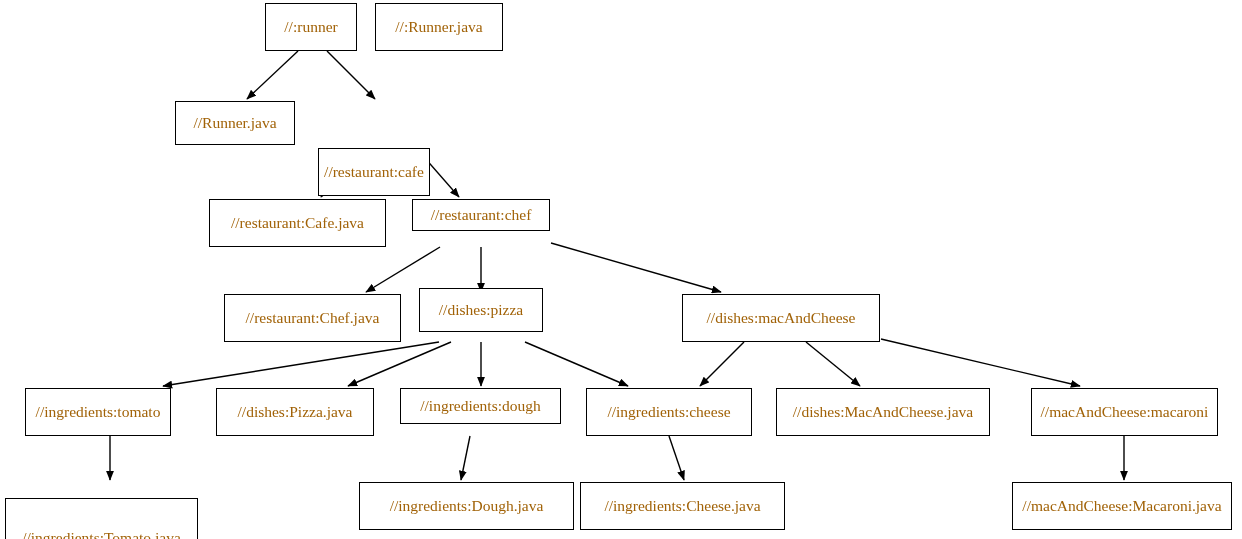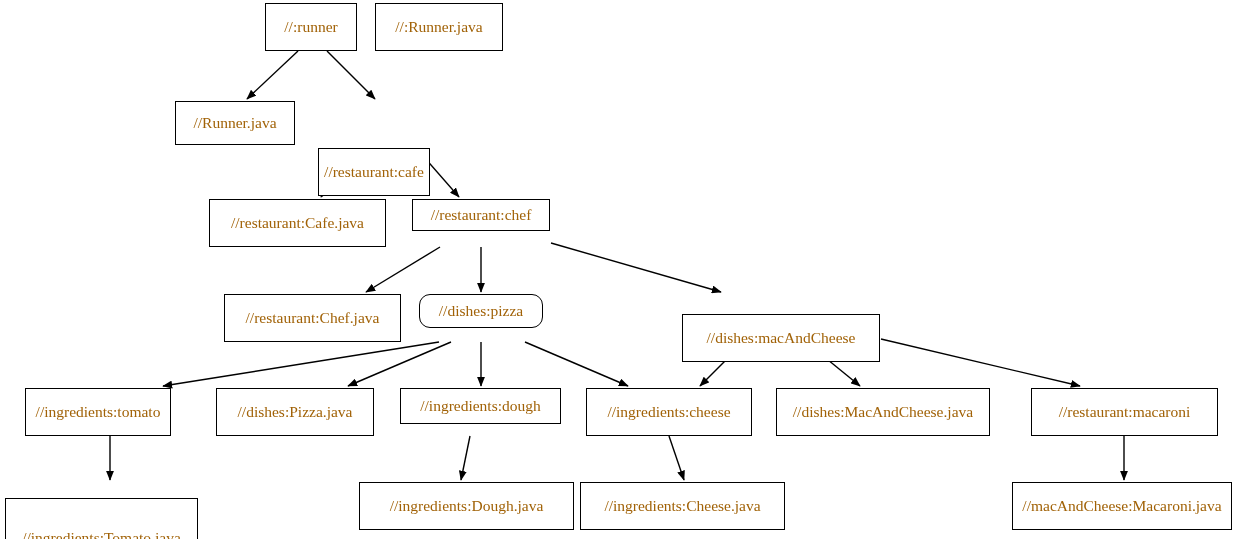--- a/index.html
+++ b/index.html
@@ -89,43 +89,43 @@
       </div>
       <div class="graph-node" style="left: 209px; top: 199px; width: 177px; height: 48px; background: rgb(255, 255, 255); border-color: rgb(0, 0, 0);">
         <span class="node-label">//restaurant:Cafe.java</span>
       </div>
       <div class="graph-node" style="left: 412px; top: 199px; width: 138px; height: 32px; background: rgb(255, 255, 255); border-color: rgb(0, 0, 0);">
         <span class="node-label">//restaurant:chef</span>
       </div>
       <div class="graph-node" style="left: 218px; top: 294px; width: 177px; height: 48px; background: rgb(255, 255, 255); border-color: rgb(0, 0, 0); margin-left: 6px;">
         <span class="node-label">//restaurant:Chef.java</span>
       </div>
-      <div class="graph-node" style="left: 419px; top: 294px; width: 124px; height: 34px; background: rgb(255, 255, 255); border-color: rgb(0, 0, 0); border-radius: 11px;">
+      <div class="graph-node" style="left: 419px; top: 288px; width: 124px; height: 44px; background: rgb(255, 255, 255); border-color: rgb(0, 0, 0);">
         <span class="node-label">//dishes:pizza</span>
       </div>
-      <div class="graph-node" style="left: 682px; top: 294px; width: 198px; height: 48px; background: rgb(255, 255, 255); border-color: rgb(0, 0, 0); margin-top: 20px;">
+      <div class="graph-node" style="left: 682px; top: 294px; width: 198px; height: 48px; background: rgb(255, 255, 255); border-color: rgb(0, 0, 0);">
         <span class="node-label">//dishes:macAndCheese</span>
       </div>
       <div class="graph-node" style="left: 25px; top: 388px; width: 146px; height: 48px; background: rgb(255, 255, 255); border-color: rgb(0, 0, 0);">
         <span class="node-label">//ingredients:tomato</span>
       </div>
       <div class="graph-node" style="left: 216px; top: 388px; width: 158px; height: 48px; background: rgb(255, 255, 255); border-color: rgb(0, 0, 0); text-align: right;">
         <span class="node-label">//dishes:Pizza.java</span>
       </div>
       <div class="graph-node" style="left: 400px; top: 388px; width: 161px; height: 36px; background: rgb(255, 255, 255); border-color: rgb(0, 0, 0);">
         <span class="node-label">//ingredients:dough</span>
       </div>
       <div class="graph-node" style="left: 586px; top: 388px; width: 166px; height: 48px; background: rgb(255, 255, 255); border-color: rgb(0, 0, 0);">
         <span class="node-label">//ingredients:cheese</span>
       </div>
       <div class="graph-node" style="left: 776px; top: 388px; width: 214px; height: 48px; background: rgb(255, 255, 255); border-color: rgb(0, 0, 0);">
         <span class="node-label">//dishes:MacAndCheese.java</span>
       </div>
       <div class="graph-node" style="left: 1031px; top: 388px; width: 187px; height: 48px; background: rgb(255, 255, 255); border-color: rgb(0, 0, 0);">
-        <span class="node-label">//restaurant:macaroni</span>
+        <span class="node-label">//macAndCheese:macaroni</span>
       </div>
       <div class="graph-node" style="left: 5px; top: 498px; width: 193px; height: 48px; background: rgb(255, 255, 255); border-color: rgb(0, 0, 0); align-items: flex-end;">
         <span class="node-label">//ingredients:Tomato.java</span>
       </div>
       <div class="graph-node" style="left: 359px; top: 482px; width: 215px; height: 48px; background: rgb(255, 255, 255); border-color: rgb(0, 0, 0);">
         <span class="node-label">//ingredients:Dough.java</span>
       </div>
       <div class="graph-node" style="left: 580px; top: 482px; width: 205px; height: 48px; background: rgb(255, 255, 255); border-color: rgb(0, 0, 0);">
         <span class="node-label">//ingredients:Cheese.java</span>
       </div>

